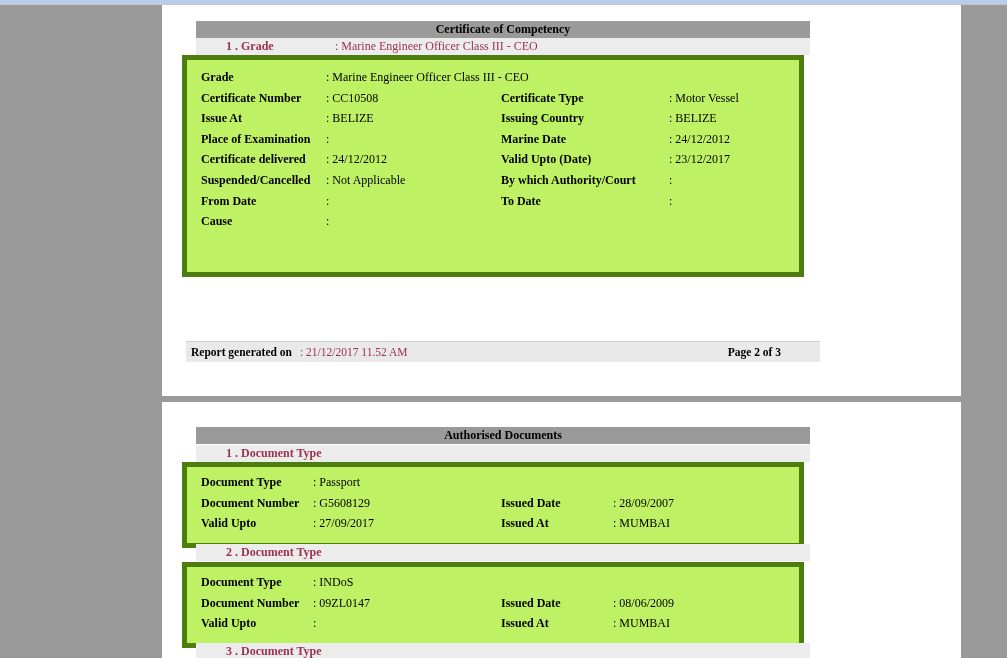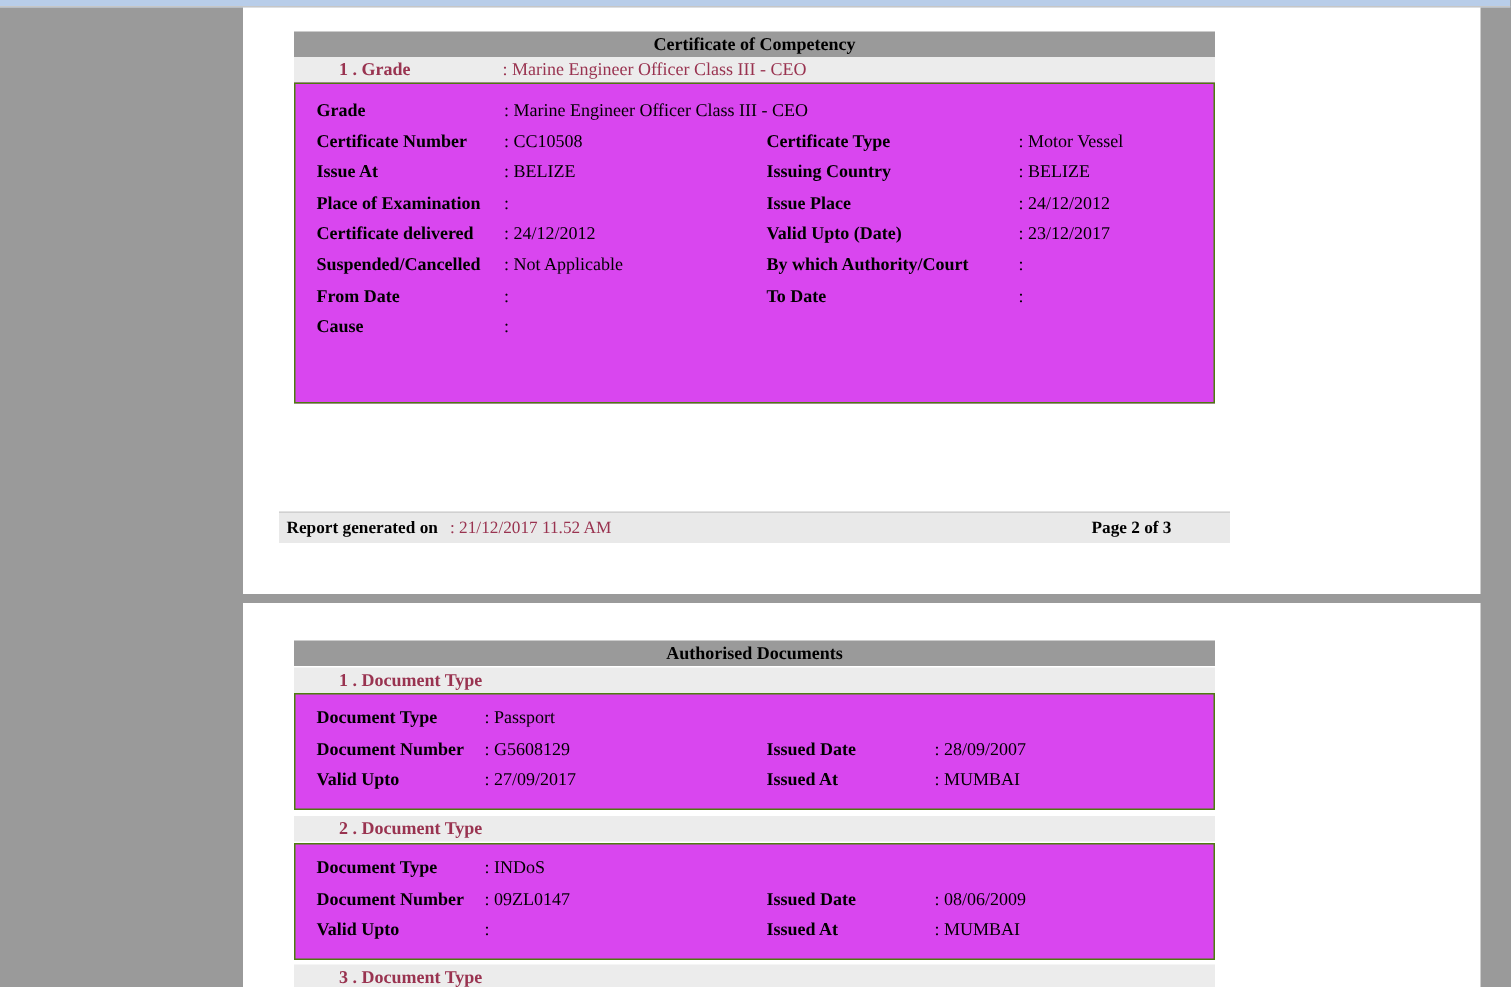--- a/index.html
+++ b/index.html
@@ -8,43 +8,43 @@
     background:#9a9a9a;
     font-family:"Liberation Serif",serif;
     color:#000;
   }
   .viewport{position:relative;width:1007px;height:658px;}
   .topstrip{
     position:absolute;left:0;top:0;width:1007px;height:4px;
     background:#b8cde9;border-bottom:1px solid #c6c6c6;
   }
   .page{
-    position:absolute;left:162px;width:799px;background:#ffffff;padding-left:26px;
+    position:absolute;left:162px;width:799px;background:#ffffff;
   }
   #page1{top:5px;height:391px;}
   #page2{top:402px;height:256px;font-family:Liberation Serif, serif;}
 
   .secbar{
     position:absolute;left:34px;width:614px;height:17px;
     background:#9a9a9a;
     text-align:center;font-weight:bold;font-size:12px;line-height:17px;color:#000;
   }
   .grouprow{
     position:absolute;left:34px;width:614px;height:17px;
     background:#ececec;
     font-size:12px;line-height:17px;color:#993350;
   }
   .grouprow .gl{position:absolute;left:2px;font-weight:bold;white-space:nowrap;margin-left:28px;}
   .grouprow .gv{position:absolute;white-space:nowrap;}
   .gv.p1{left:139px;}
   .gv.p2{left:126px;margin-top:30px;}
 
   .box{
-    position:absolute;left:34px;width:612px;
-    border:1px solid #4d7c0f;background:#d946ef;box-sizing:content-box;
+    position:absolute;left:20px;width:612px;
+    border:5px solid #4d7c0f;background:#bef264;box-sizing:content-box;
   }
   #p1box{top:50px;height:205px;padding-top:7px;}
   .p2box{height:71px;padding-top:5px;}
 
   .drow{position:relative;height:20.6px;line-height:20.6px;font-size:12px;}
   .drow span{position:absolute;white-space:nowrap;}
   .l{font-weight:bold;color:#000;}
   .v{color:#000;}
   .c1{left:14px;}
   .c2{left:314px;}
@@ -100,21 +100,21 @@
       </div>
       <div class="drow">
         <span class="l c1">Issue At</span>
         <span class="v p1v1">: BELIZE</span>
         <span class="l c2">Issuing Country</span>
         <span class="v p1v2">: BELIZE</span>
       </div>
       <div class="drow">
         <span class="l c1">Place of Examination</span>
         <span class="v p1v1">:</span>
-        <span class="l c2">Issue Place</span>
+        <span class="l c2">Marine Date</span>
         <span class="v p1v2">: 24/12/2012</span>
       </div>
       <div class="drow">
         <span class="l c1">Certificate delivered</span>
         <span class="v p1v1">: 24/12/2012</span>
         <span class="l c2">Valid Upto (Date)</span>
         <span class="v p1v2">: 23/12/2017</span>
       </div>
       <div class="drow">
         <span class="l c1">Suspended/Cancelled</span>

